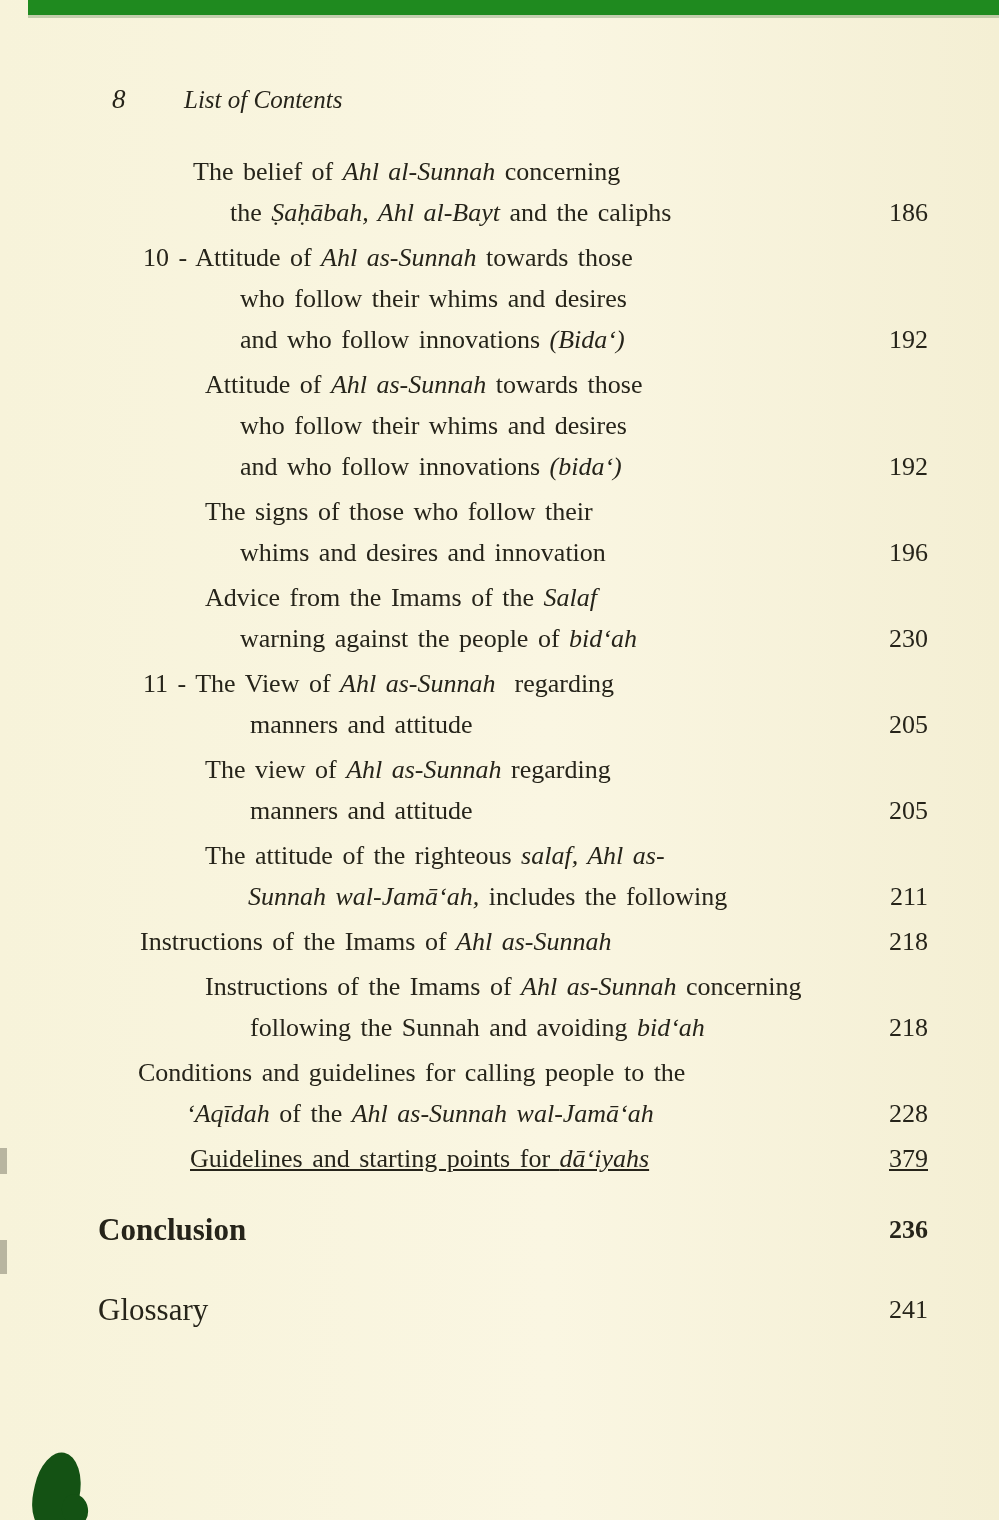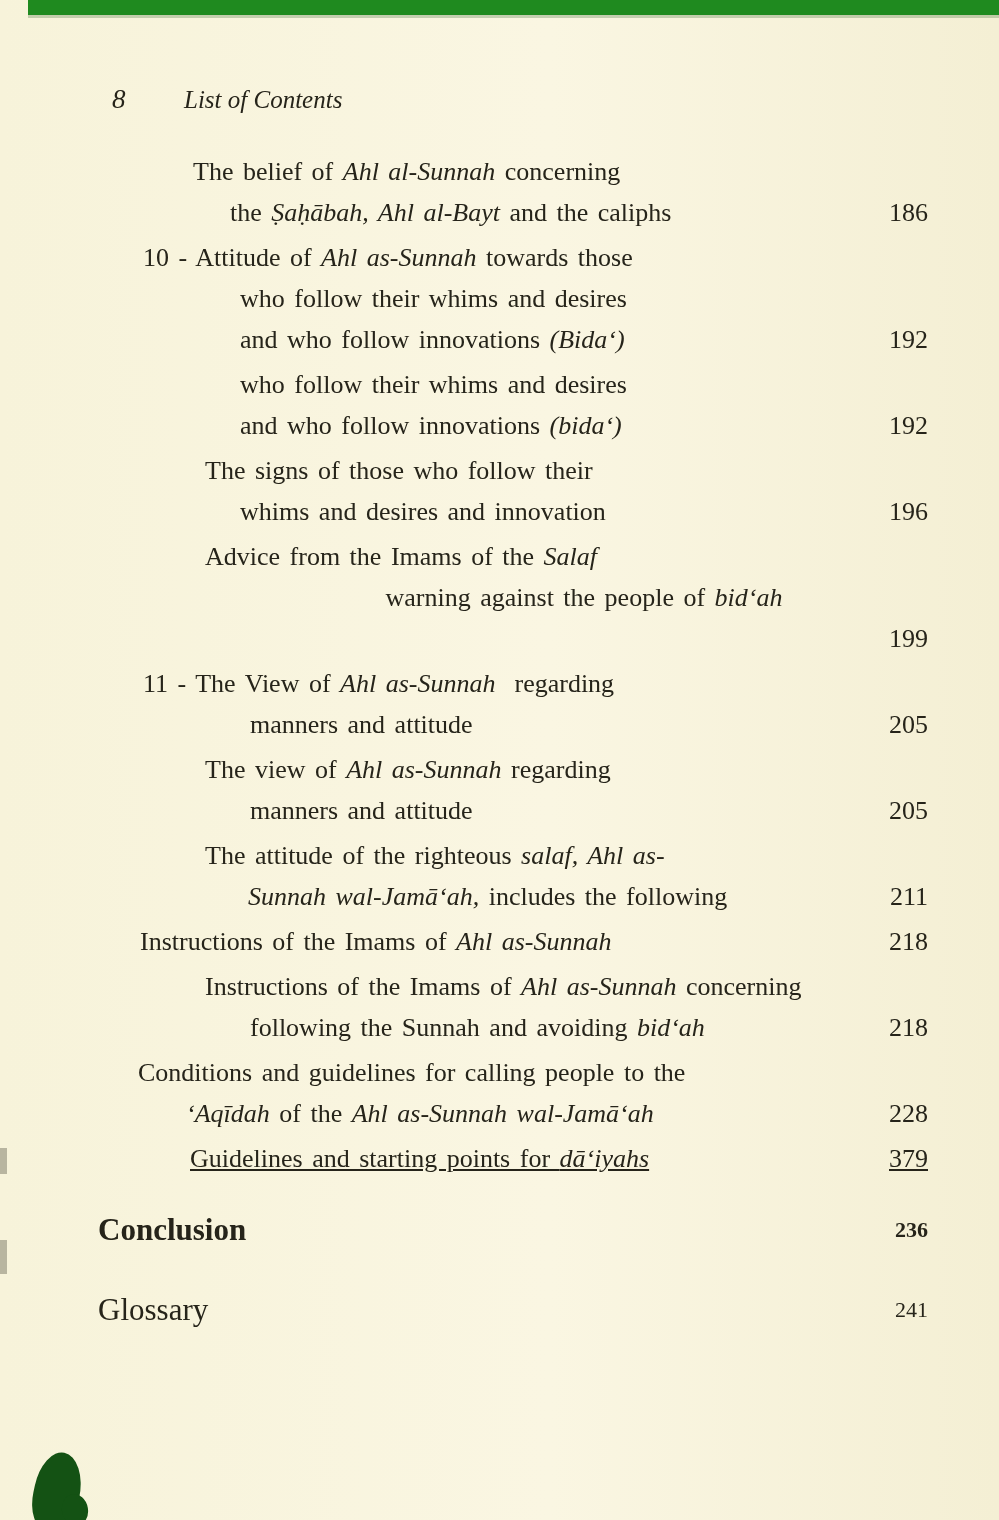--- a/index.html
+++ b/index.html
@@ -32,30 +32,30 @@
   .header .pagenum { width:72px; font-size:27px; }
   .toc {
     margin:36px 71px 0 98px;
     word-spacing:3px;
   }
   .entry {
     font-size:26px;
     line-height:41px;
     margin-bottom:4px;
   }
-  .line { display:flex; align-items:center; }
+  .line { display:flex; align-items:flex-end; }
   .line-text { white-space:pre-wrap; }
   .pageno { margin-left:auto; font-style:normal; padding-left:20px; }
   em { font-style:italic; }
   .entry.large {
     margin-top:22px;
     font-size:31px;
     line-height:58px;
   }
-  .entry.large .pageno { font-size:22px; }
+  .entry.large .pageno { font-size:26px; }
   .blob {
     position:absolute;
     left:34px; top:1452px;
     width:46px; height:80px;
     border-radius:55% 60% 45% 50%;
     transform:rotate(12deg);
   }
   .blob-small {
     position:absolute;
     left:62px; top:1494px;
@@ -96,20 +96,23 @@
         </div>
         <div class="line" style="padding-left: 142px;">
           <span class="line-text"><span>who follow their whims and desires</span></span>
         </div>
         <div class="line" style="padding-left: 142px;">
           <span class="line-text"><span>and who follow innovations </span><em>(Bida‘)</em></span>
           <span class="pageno">192</span>
         </div>
       </div>
       <div class="entry">
+        <div class="line" style="padding-left: 107px;">
+          <span class="line-text"><span>Attitude of </span><em>Ahl as-Sunnah</em><span> towards those</span></span>
+        </div>
         <div class="line" style="padding-left: 142px;">
           <span class="line-text"><span>who follow their whims and desires</span></span>
         </div>
         <div class="line" style="padding-left: 142px;">
           <span class="line-text"><span>and who follow innovations </span><em>(bida‘)</em></span>
           <span class="pageno">192</span>
         </div>
       </div>
       <div class="entry">
         <div class="line" style="padding-left: 107px;">
@@ -117,23 +120,23 @@
         </div>
         <div class="line" style="padding-left: 142px;">
           <span class="line-text"><span>whims and desires and innovation</span></span>
           <span class="pageno">196</span>
         </div>
       </div>
       <div class="entry">
         <div class="line" style="padding-left: 107px;">
           <span class="line-text"><span>Advice from the Imams of the </span><em>Salaf</em></span>
         </div>
-        <div class="line" style="padding-left: 142px; flex-direction: column;">
+        <div class="line" style="padding-left: 142px;">
           <span class="line-text"><span>warning against the people of </span><em>bid‘ah</em></span>
-          <span class="pageno">199</span>
+          <span class="pageno">230</span>
         </div>
       </div>
       <div class="entry">
         <div class="line" style="padding-left: 45px;">
           <span class="line-text"><span>11 - The View of </span><em>Ahl as-Sunnah</em><span>  regarding</span></span>
         </div>
         <div class="line" style="padding-left: 152px;">
           <span class="line-text"><span>manners and attitude</span></span>
           <span class="pageno">205</span>
         </div>

